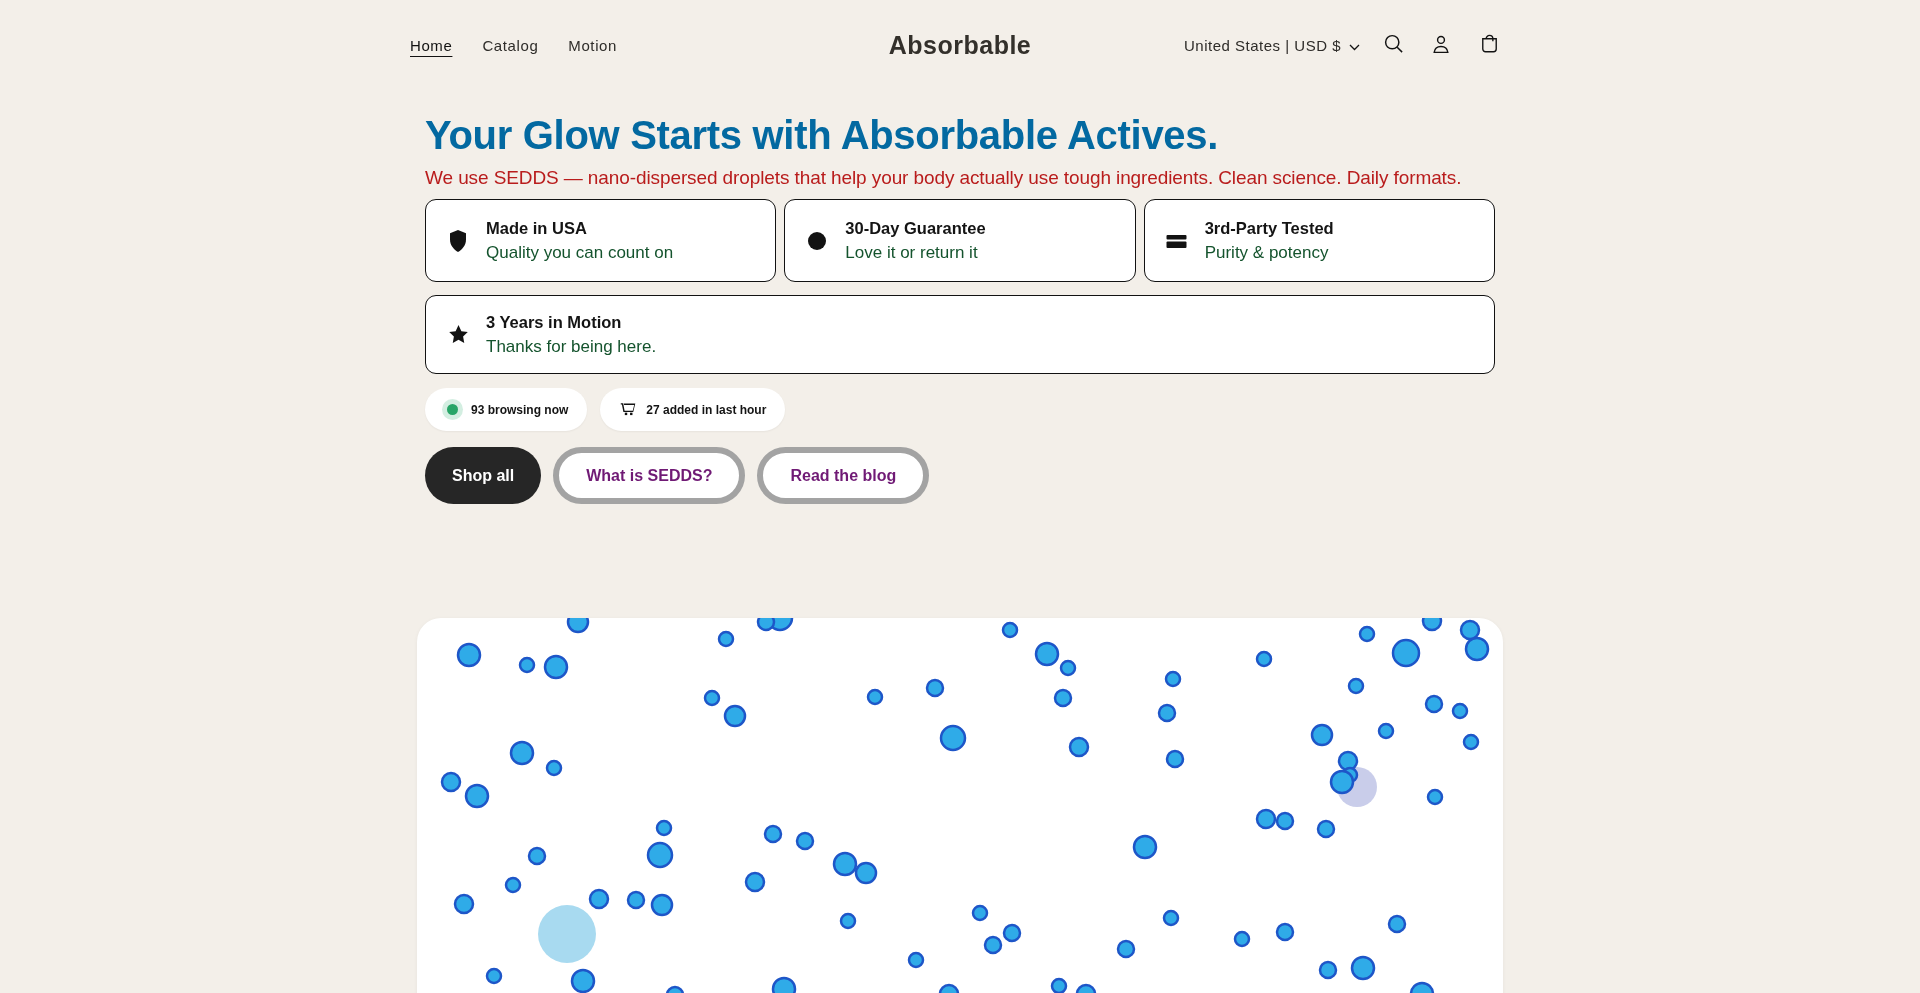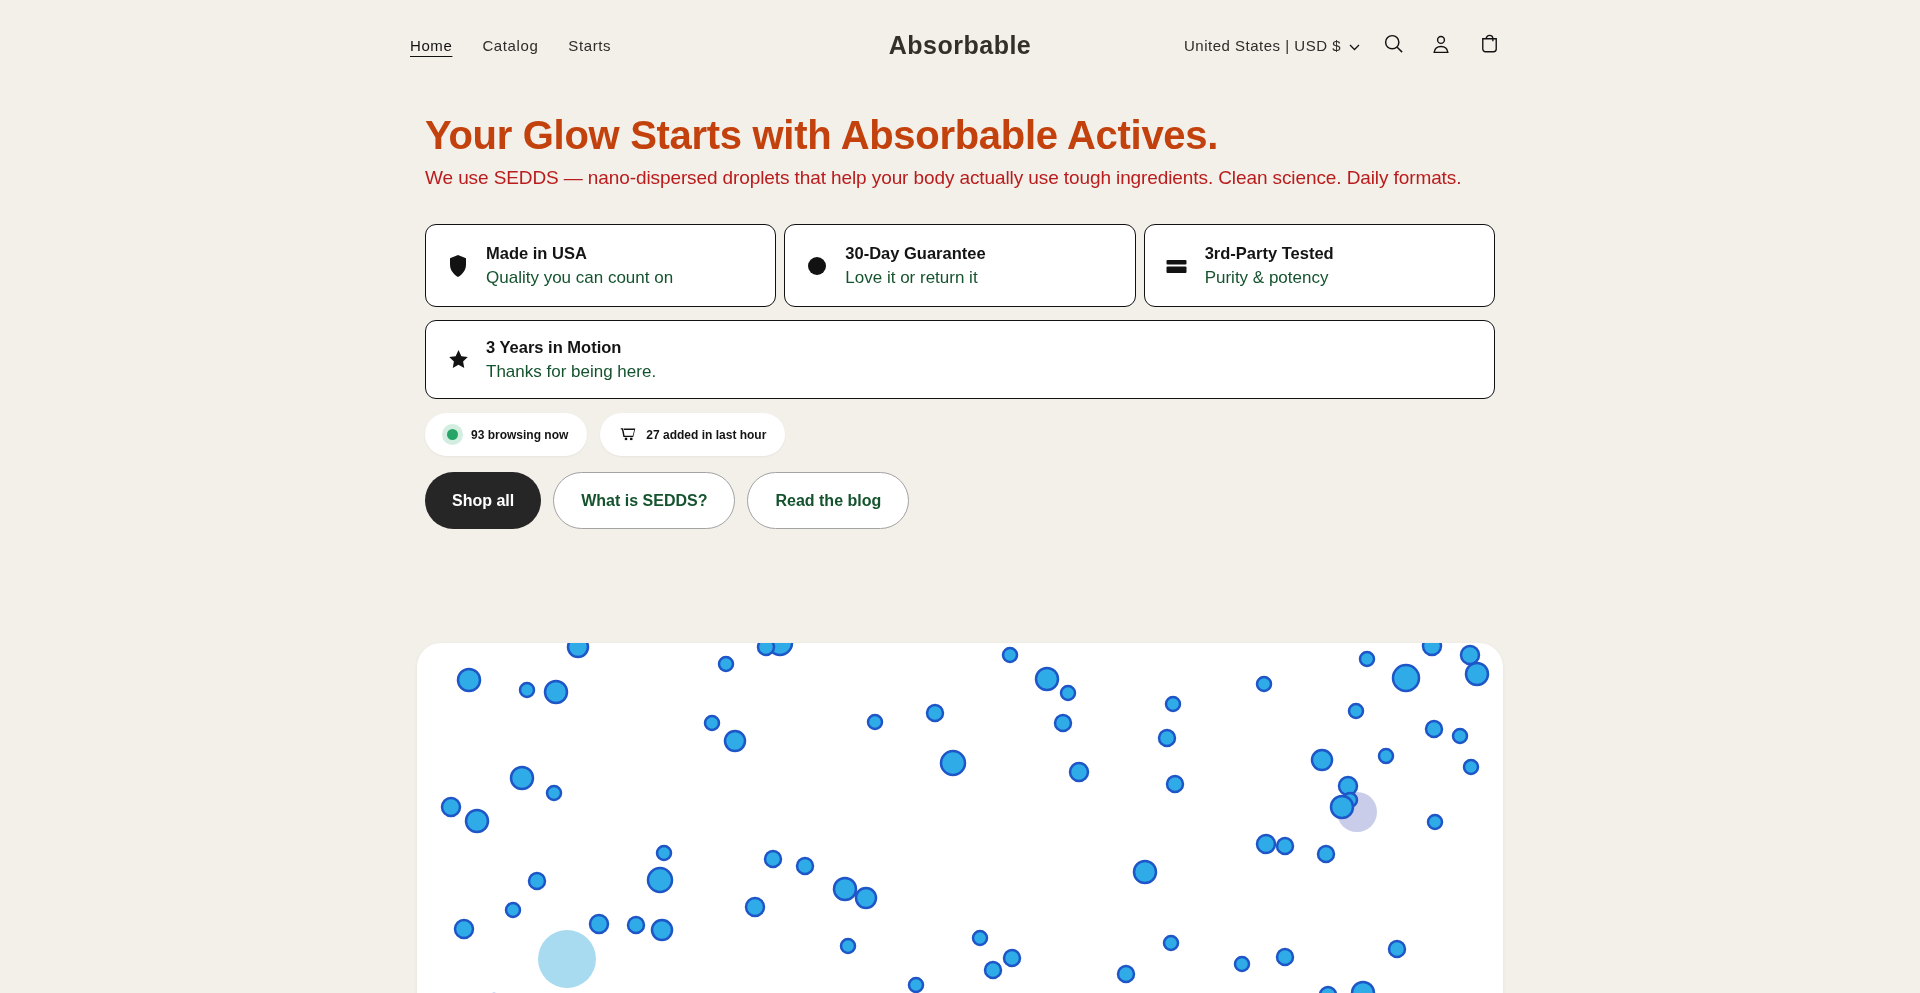--- a/index.html
+++ b/index.html
@@ -34,24 +34,24 @@
     background: none; border: none; font-family: inherit;
   }
   .icon-btn {
     width: 42px; height: 42px; display: flex; align-items: center; justify-content: center;
     background: none; border: none; cursor: pointer;
   }
 
   
   .main { width: 1070px; margin: 0 auto; }
   .hero { margin-top: 50px; }
-  .hero h1 { font-size: 40px; line-height: 1.15; font-weight: bold; color: #c2410c; letter-spacing: -.3px; }
+  .hero h1 { font-size: 40px; line-height: 1.15; font-weight: bold; color: #0369a1; letter-spacing: -.3px; }
   .hero .sub { margin-top: 9px; font-size: 19px; color: #b91c1c; letter-spacing: -.1px; }
 
-  .cards { margin-top: 35px; display: grid; grid-template-columns: repeat(3, 1fr); gap: 8px; }
+  .cards { margin-top: 10px; display: grid; grid-template-columns: repeat(3, 1fr); gap: 8px; }
   .card {
     background: #fff; border: 1px solid #121212; border-radius: 11px;
     height: 83px; padding: 0 20px; display: flex; align-items: center; gap: 16px;
   }
   .card.wide { margin-top: 13px; height: 79px; }
   .card .c-icon { flex: 0 0 24px; display: flex; align-items: center; justify-content: center; }
   .card .c-body { display: flex; flex-direction: column; gap: 5px; }
   .card .c-title { font-size: 16.5px; font-weight: bold; color: #141414; }
   .card .c-text { font-size: 17px; color: #14532d; }
 
@@ -68,40 +68,40 @@
     margin: 0 3px;
   }
 
   .cta-row { margin-top: 16px; display: flex; gap: 12px; }
   .btn {
     height: 57px; border-radius: 29px; padding: 0 27px;
     display: flex; align-items: center; font-size: 16px; font-weight: bold;
     cursor: pointer; font-family: inherit;
   }
   .btn.primary { background: #262626; color: #fff; border: none; }
-  .btn.secondary { background: #fff; color: #14532d; border: 1px solid #a3a3a3; }
+  .btn.secondary { background: #fff; color: #701a75; border: 6px solid #a3a3a3; }
 
   
   .bubble-panel {
     width: 1086px; margin: 114px auto 0;
     height: 420px; background: #fff; border-radius: 24px;
     box-shadow: 0 1px 4px rgba(0,0,0,.05);
     overflow: hidden;
   }
   .bubble-panel svg { display: block; width: 100%; height: 100%; }
 </style>
 </head>
 <body>
 
 <div class="header">
   <div class="header-inner">
     <nav class="nav">
       <a class="active">Home</a>
       <a>Catalog</a>
-      <a>Starts</a>
+      <a>Motion</a>
     </nav>
 
     <a class="logo">Absorbable</a>
 
     <div class="header-right">
       <button class="locale">
         <span>United States | USD $</span>
         <span>
           <svg width="11" height="7" viewBox="0 0 11 7" fill="none" stroke="#121212" stroke-width="1.3">
               <path d="M1 1l4.5 4.5L10 1"></path>

